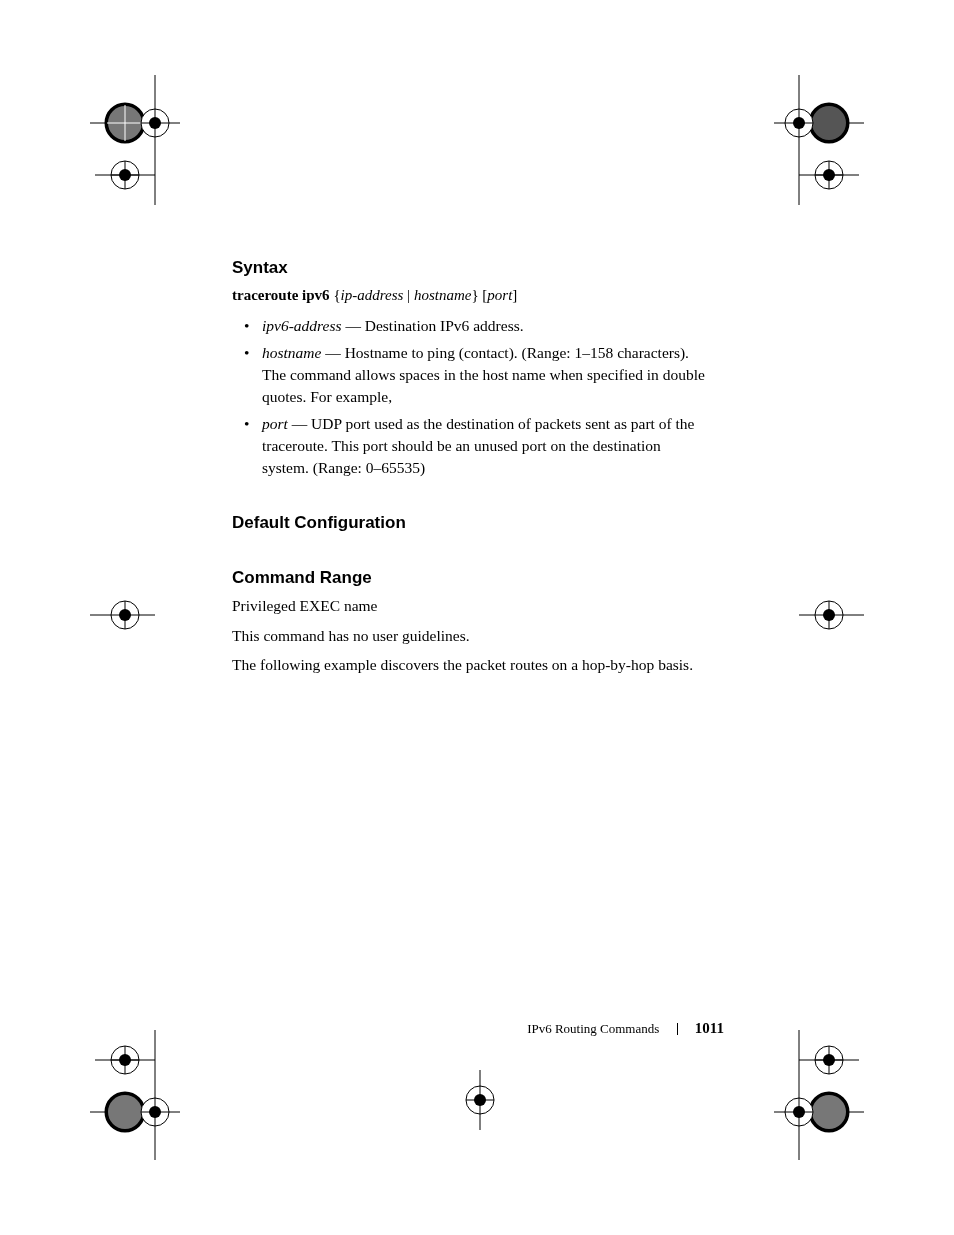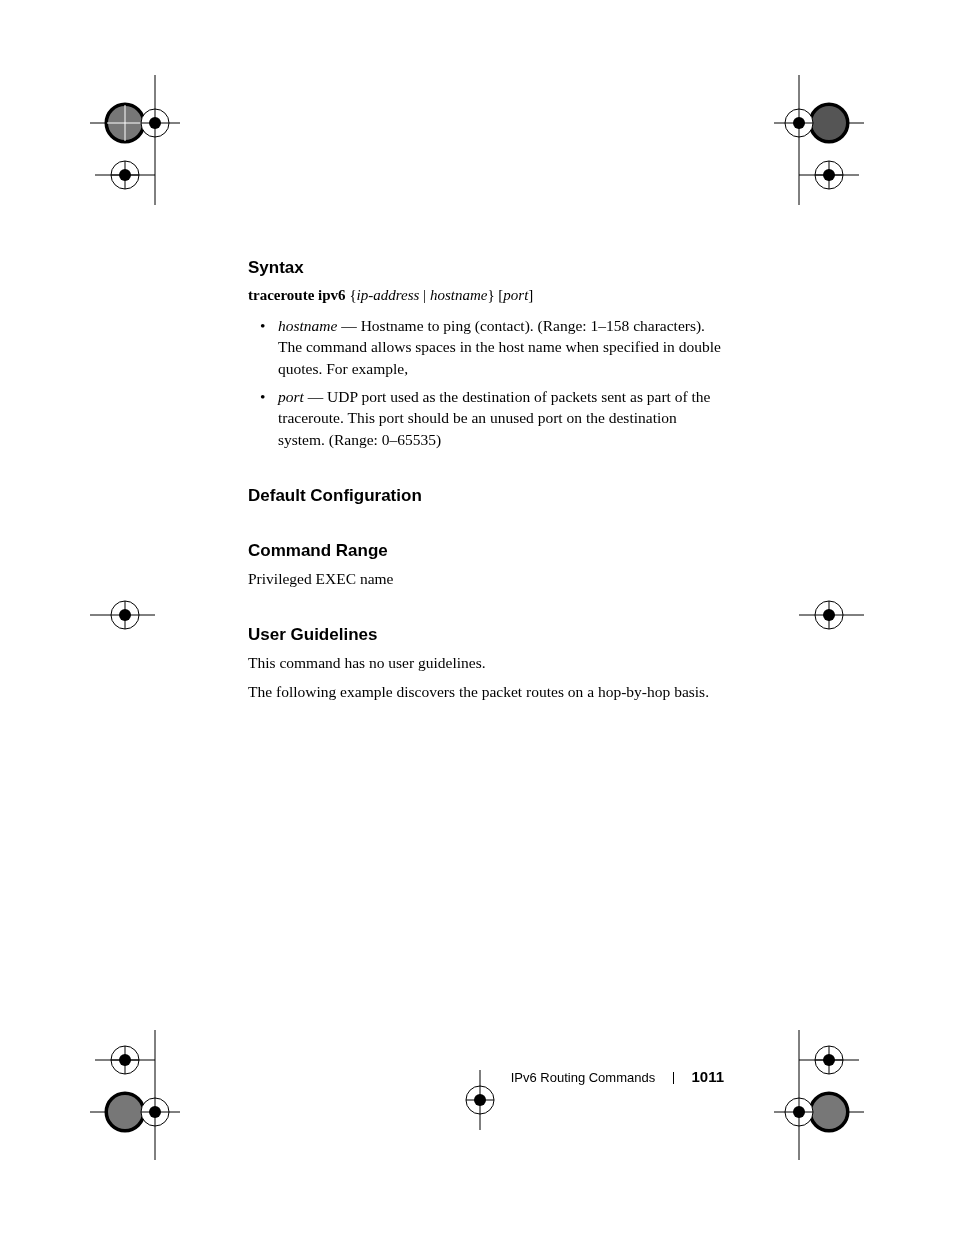--- a/index.html
+++ b/index.html
@@ -14,21 +14,21 @@
   }
 
   .page {
     position: relative;
     width: 954px;
     height: 1235px;
   }
 
   .content {
     position: absolute;
-    left: 248px;
+    left: 232px;
     top: 258px;
     width: 478px;
   }
 
   .section-head {
     font-family: "Helvetica Neue", Helvetica, Arial, sans-serif;
     font-weight: 700;
     font-size: 17px;
     margin-top: 35px;
     margin-bottom: 6px;
@@ -63,25 +63,25 @@
   }
 
   .body-text {
     font-size: 15.5px;
     line-height: 1.5;
     margin: 0 0 6px 0;
   }
 
   .footer {
     position: absolute;
-    top: 1068px;
+    top: 1020px;
     right: 230px;
     font-size: 13px;
     text-align: center;
-    font-family: Liberation Sans, sans-serif;
+    font-family: Liberation Serif, serif;
   }
   .footer .sep {
     display: inline-block;
     width: 1px;
     height: 12px;
     background: #000;
     vertical-align: middle;
     margin: 0 14px;
     position: relative;
     top: -1px;
@@ -217,33 +217,35 @@
 
     <div class="section-head first">Syntax</div>
 
     <div class="syntax-line">
       <span class="bold">traceroute ipv6</span>
       <span> {</span><span class="italic">ip-address</span><span> | </span><span class="italic">hostname</span><span>} [</span><span class="italic">port</span><span>]</span>
     </div>
 
     <ul class="params">
       <li>
+        <span class="italic">ipv6-address</span><span> — Destination IPv6 address.</span>
+      </li>
+      <li>
         <span class="italic">hostname</span><span> — Hostname to ping (contact). (Range: 1–158 characters). The command allows spaces in the host name when specified in double quotes. For example,</span>
       </li>
       <li>
         <span class="italic">port</span><span> — UDP port used as the destination of packets sent as part of the traceroute. This port should be an unused port on the destination system. (Range: 0–65535)</span>
       </li>
     </ul>
 
     <div class="section-head">Default Configuration</div>
 
     <div class="section-head">Command Range</div>
     <p class="body-text">Privileged EXEC name</p>
 
-    <div class="section-head">User Guidelines</div>
     <p class="body-text">This command has no user guidelines.</p>
 
     <p class="body-text">The following example discovers the packet routes on a hop-by-hop basis.</p>
 
   </div>
 
   <div class="footer">
     <span>IPv6 Routing Commands</span>
     <span class="sep"></span>
     <span class="pnum">1011</span>

